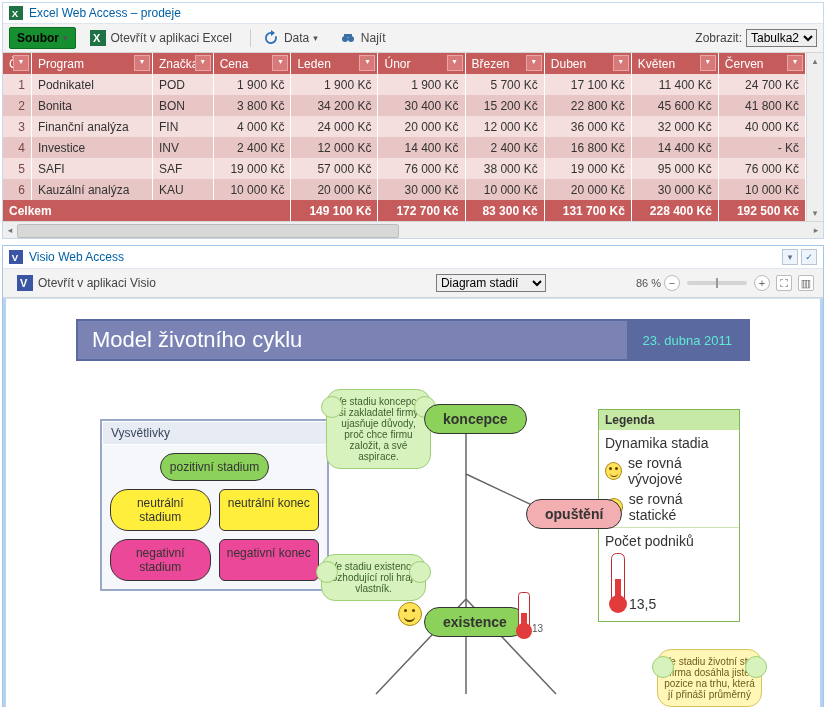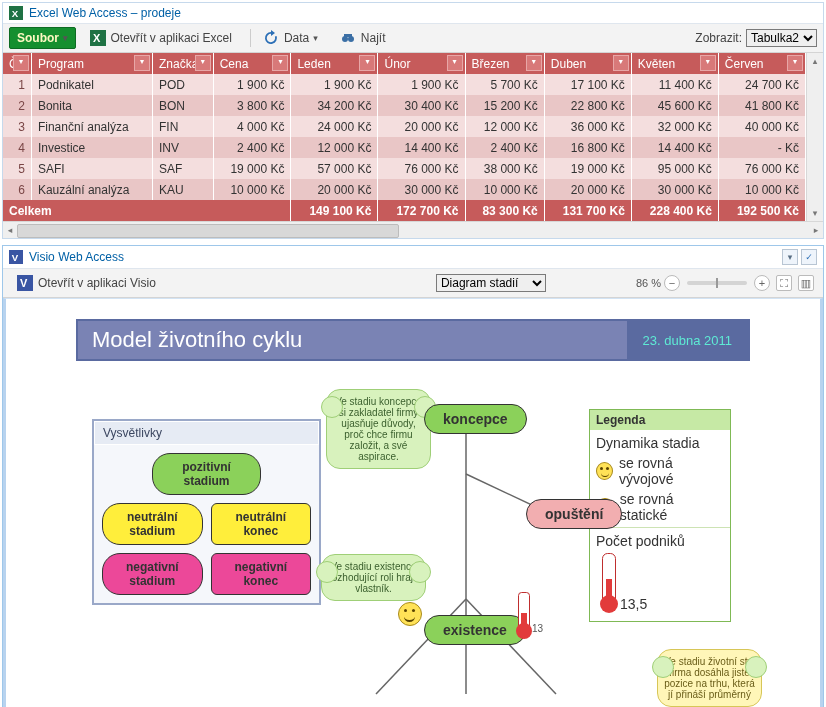--- a/index.html
+++ b/index.html
@@ -5,21 +5,21 @@
   html,body{margin:0;padding:0;font-family:"Segoe UI",Tahoma,sans-serif;font-size:11px;background:#fff;color:#333;width:826px}
   .wp{border:1px solid #c6d9ec;margin:2px 2px 6px 2px}
   .wp-hdr{display:flex;align-items:center;padding:3px 6px;color:#0060a6;font-size:12px;background:#fff;border-bottom:1px solid #dfe6ee}
   .wp-hdr .ico{width:14px;height:14px;margin-right:6px;display:inline-block}
   .wp-hdr .sp{flex:1}
   .chev{width:14px;height:14px;display:inline-flex;align-items:center;justify-content:center;border:1px solid #b8c5d3;background:#eef4fb;font-size:9px;color:#5a6f85;margin-left:3px}
 
   
   .tb{display:flex;align-items:center;background:#f3f3f3;border-bottom:1px solid #d4d4d4;padding:2px 6px;font-size:12px;color:#444}
   .tb .btn{display:inline-flex;align-items:center;padding:3px 7px;margin-right:6px;border:1px solid transparent;border-radius:2px}
-  .tb .btn.green{background:#158f2f;border-color:#0d6b22;color:#fef9c3;font-weight:bold}
+  .tb .btn.green{background:#158f2f;border-color:#0d6b22;color:#000000;font-weight:bold}
   .tb .btn svg,.tb .btn .glyph{width:16px;height:16px;margin-right:5px}
   .tb .dd::after{content:"▾";margin-left:4px;font-size:9px;color:#555}
   .tb .sep{width:1px;height:18px;background:#ccc;margin:0 4px}
   .tb .rt{margin-left:auto;display:flex;align-items:center}
   .tb select{font-size:12px;margin-left:4px;border:1px solid #7a7a7a}
 
   
   .grid-wrap{display:flex}
   .grid{flex:1;overflow:auto}
   table{border-collapse:collapse;width:100%;font-size:12px}
@@ -42,29 +42,29 @@
   .visio-tb .zoom{display:flex;align-items:center;font-size:11px;color:#555}
   .visio-tb .zbtn{width:14px;height:14px;border:1px solid #bbb;border-radius:8px;display:inline-flex;align-items:center;justify-content:center;margin:0 3px;font-size:11px;color:#666;background:#fff}
   .visio-tb .ztrack{width:60px;height:4px;background:#d4d4d4;position:relative;margin:0 4px;border-radius:2px}
   .visio-tb .ztrack .tick{position:absolute;left:29px;top:-3px;width:2px;height:10px;background:#999}
 
   .canvas{background:#fff;padding:10px 10px 0 10px;height:400px;overflow:hidden;border:1px solid #d2e3f4;border-left:3px solid #b8d3ef;border-right:3px solid #b8d3ef;position:relative}
   .titlebar{display:flex;margin:10px 60px 12px 60px;border:2px solid #5a6aa0}
   .titlebar .t{flex:1;background:#7a83b4;color:#fff;font-size:22px;padding:6px 14px}
   .titlebar .d{background:#5a6aa0;color:#5eead4;font-size:13px;display:flex;align-items:center;padding:0 16px}
 
-  .vys{position:absolute;left:86px;top:120px;width:225px;border:2px solid #9aa8c8;background:#f5f7fb}
+  .vys{position:absolute;left:94px;top:120px;width:225px;border:2px solid #9aa8c8;background:#f5f7fb}
   .vys .hdr{background:#e6ebf4;border-bottom:1px solid #c6cfe0;padding:4px 8px;font-size:12px;color:#3b4660;border:1px solid #fff}
   .vys .body{padding:8px;display:grid;grid-template-columns:1fr 1fr;gap:8px}
-  .bub{border-radius:18px;padding:6px 6px;text-align:center;font-size:12px;font-weight:bold;border:1.5px solid #333}
+  .bub{border-radius:18px;padding:6px 6px;text-align:center;font-size:12px;font-weight:normal;border:1.5px solid #333}
   .bub.g{background:#8bd15a}
   .bub.y{background:#ffee3b}
   .bub.p{background:#ec4899}
 
-  .leg{position:absolute;right:89px;top:110px;width:140px;border:1.5px solid #7fb955;background:#fff}
+  .leg{position:absolute;right:80px;top:110px;width:140px;border:1.5px solid #7fb955;background:#fff}
   .leg .hdr{background:#c6e9a5;font-weight:bold;font-size:12px;padding:3px 6px}
   .leg .sec{padding:5px 6px;font-size:14px}
   .leg .row{display:flex;align-items:center;margin:4px 0}
   .leg .face{width:16px;height:16px;border-radius:50%;background:#ffe257;border:1px solid #a88a1e;margin-right:6px;position:relative}
   .leg .face::before{content:"";position:absolute;width:3px;height:3px;background:#5a4400;border-radius:50%;left:3px;top:4px;box-shadow:6px 0 #5a4400}
   .leg .face::after{content:"";position:absolute;left:4px;top:9px;width:8px;height:4px;border-bottom:1.5px solid #5a4400;border-radius:0 0 6px 6px}
   .therm{width:12px;height:55px;border:1.5px solid #bf2e2e;border-radius:8px 8px 10px 10px;position:relative;margin:4px 0 2px 6px;background:#fff}
   .therm .bulb{position:absolute;bottom:-4px;left:-3px;width:18px;height:18px;background:#e23b3b;border-radius:50%}
   .therm .fill{position:absolute;bottom:8px;left:3px;width:6px;background:#e23b3b}
 
@@ -332,21 +332,21 @@
         </div>
       </div>
     </div>
 
     <div class="cloud" style="left:320px;top:90px">Ve stadiu koncepce si zakladatel firmy ujasňuje důvody, proč chce firmu založit, a své aspirace.</div>
     <div class="cloud" style="left:315px;top:255px">Ve stadiu existence rozhodující roli hraje vlastník.</div>
     <div class="cloud" style="left:651px;top:350px;background:#fff6b8;border-color:#d7c657;color:#6a5d18">Ve stadiu životní styl firma dosáhla jisté pozice na trhu, která jí přináší průměrný</div>
 
     <div class="node g" style="left:418px;top:105px">koncepce</div>
     <div class="node p" style="left:520px;top:200px">opuštění</div>
-    <div class="node g" style="left:418px;top:316px">existence</div>
+    <div class="node g" style="left:418px;top:308px">existence</div>
     <span class="face-node" style="left:392px;top:303px"></span>
     <div class="therm-node" style="left:512px;top:293px">
         <div class="fill" style="height:16px"></div>
         <div class="bulb"></div>
       </div>
     <span class="tval" style="left:526px;top:324px">13</span>
   </div>
 </div>
 
 </body></html>

